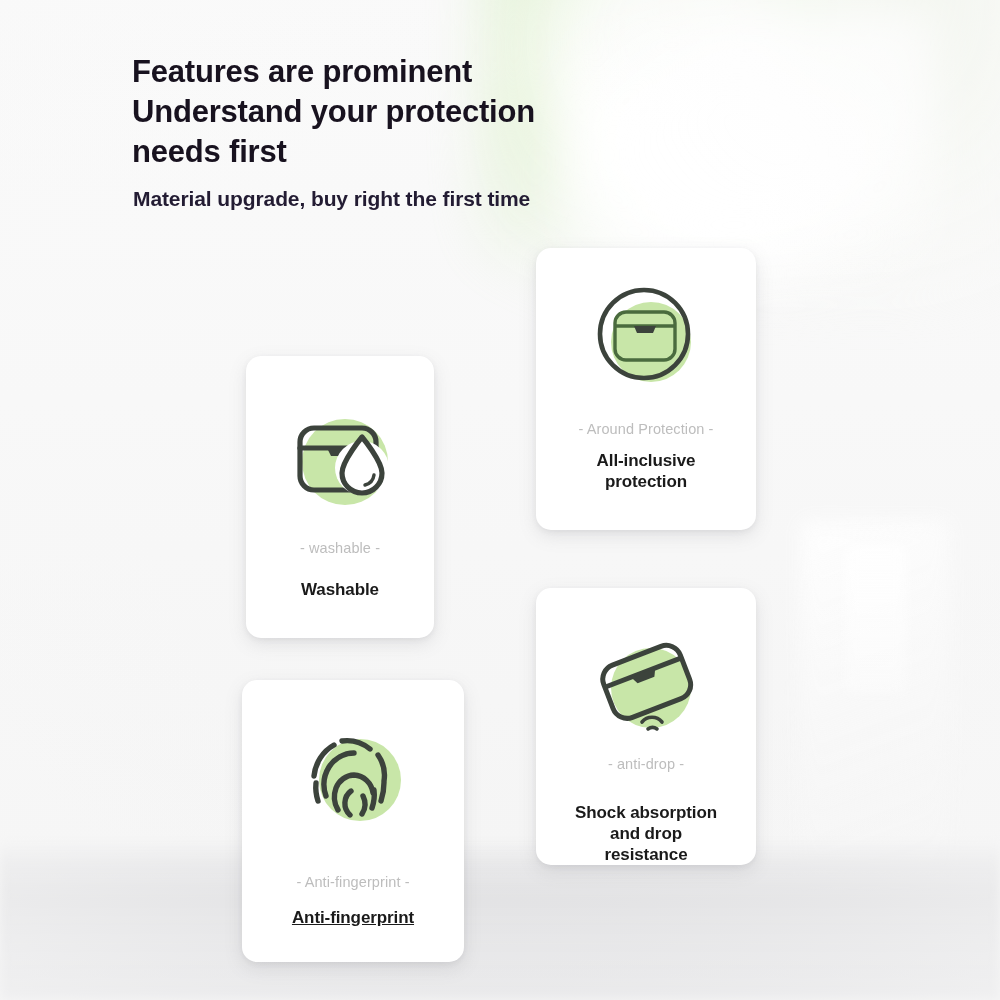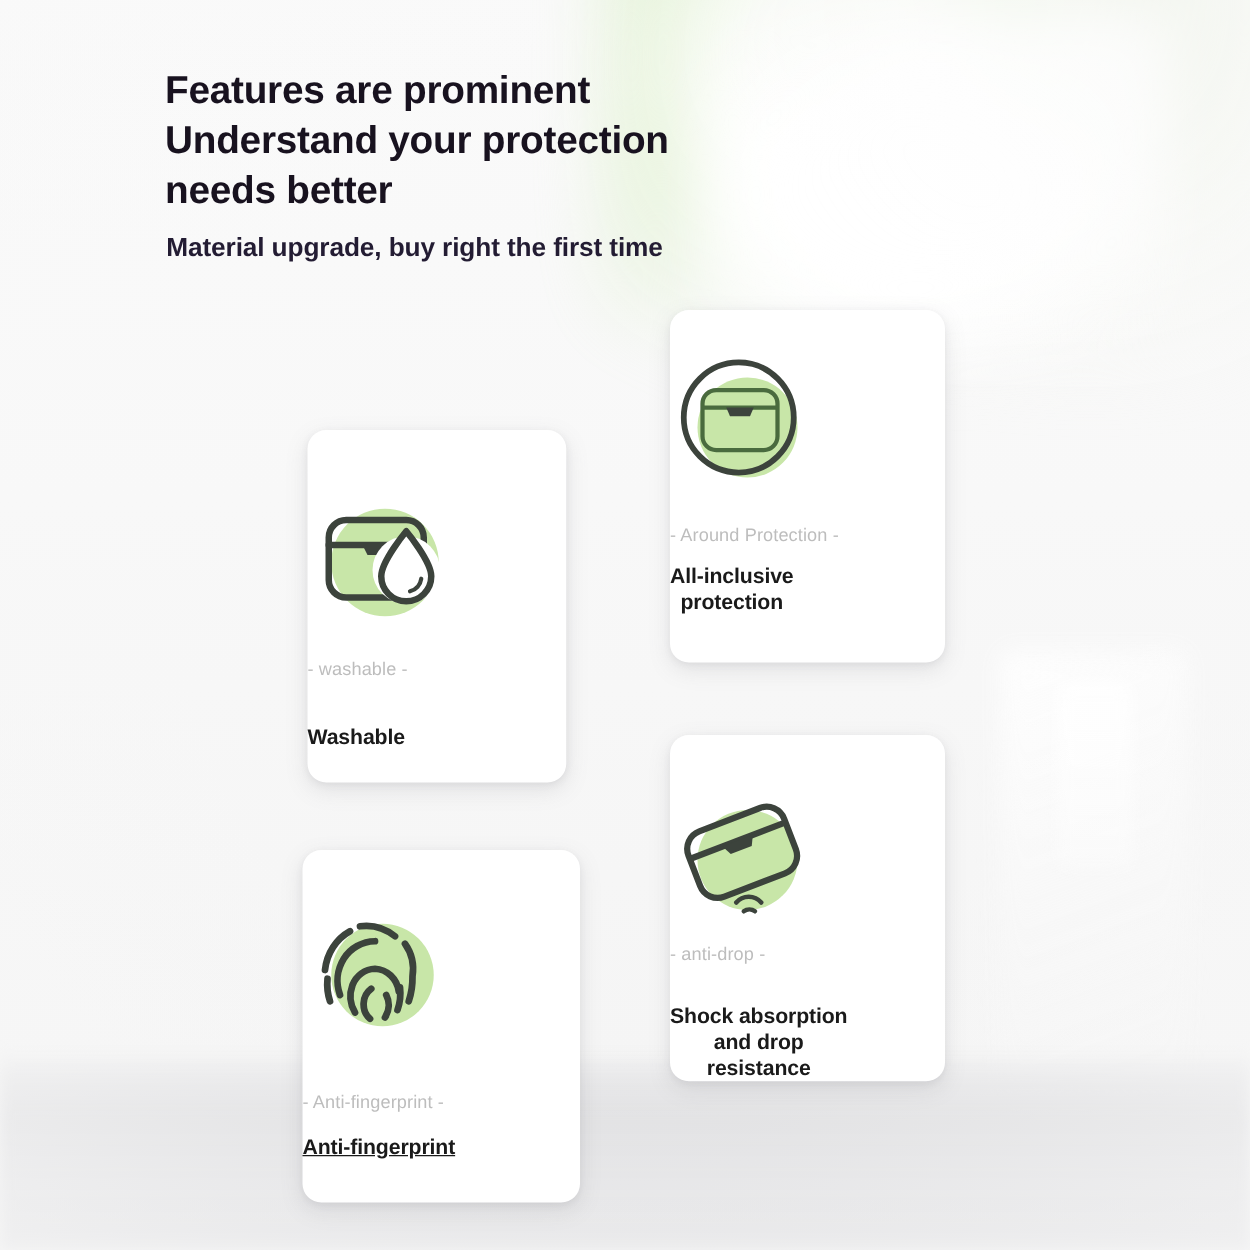--- a/index.html
+++ b/index.html
@@ -67,42 +67,42 @@
   .subhead{
     position:absolute;left:133px;top:186px;
     font-size:21px;font-weight:bold;line-height:26px;
     color:#231c33;letter-spacing:-0.1px;
   }
 
   
   .card{
     position:absolute;background:#ffffff;border-radius:15px;
     box-shadow:0 6px 18px rgba(120,120,125,0.16), 0 2px 5px rgba(120,120,125,0.10);
-    display:flex;flex-direction:column;align-items:flex-start;
+    display:flex;flex-direction:column;align-items:center;
   }
   .card .icon-wrap{position:relative;width:115px;height:115px;}
   .card .icon-wrap svg{position:absolute;left:0;top:0;}
   .cap{
     font-size:14.5px;color:#bdbdbd;font-weight:normal;
     text-align:center;line-height:18px;letter-spacing:0.1px;
   }
   .ttl{
     font-size:17px;font-weight:bold;color:#1a1a1a;
     text-align:center;line-height:21px;letter-spacing:-0.1px;
   }
 
   
-  #card-washable        {left:246px; top:344px;  width:207px; height:282px;}
+  #card-washable        {left:246px; top:356px;  width:188px; height:282px;}
   #card-around          {left:536px; top:248px;  width:220px; height:282px;}
   #card-antidrop        {left:536px; top:588px;  width:220px; height:277px;gap:28px;}
   #card-antifingerprint {left:242px; top:680px;  width:222px; height:282px;}
 
   #card-washable .icon-wrap        {margin-top:50px;}
   #card-washable .cap              {margin-top:18px;}
-  #card-washable .ttl              {margin-top:34px;}
+  #card-washable .ttl              {margin-top:22px;}
 
   #card-around .icon-wrap          {margin-top:34px;}
   #card-around .cap                {margin-top:23px;}
   #card-around .ttl                {margin-top:12px;}
 
   #card-antidrop .icon-wrap        {margin-top:42px;}
   #card-antidrop .cap              {margin-top:20px;}
   #card-antidrop .ttl              {margin-top:1px;}
 
   #card-antifingerprint .icon-wrap {margin-top:42px;}
@@ -117,21 +117,21 @@
   <div class="bg-base"></div>
   <div class="bg-bokeh"></div>
   <div class="bg-bokeh2"></div>
   <div class="bg-object"></div>
   <div class="bg-object2"></div>
   <div class="bg-horizon"></div>
   <div class="bg-vignette"></div>
 
   <div class="headline">Features are prominent
 Understand your protection
-needs better</div>
+needs first</div>
   <div class="subhead">Material upgrade, buy right the first time</div>
 
   <div class="card" id="card-washable">
     <div class="icon-wrap">
       <svg width="115" height="115" viewBox="0 0 115 115">
         <circle cx="62" cy="56" r="43" fill="#c8e6a8"></circle>
         <g fill="none" stroke="#3c433c" stroke-width="5.2" stroke-linecap="round" stroke-linejoin="round">
           <rect x="17" y="22" width="76" height="62" rx="14"></rect>
           <path d="M17 42 H93"></path>
         </g>

